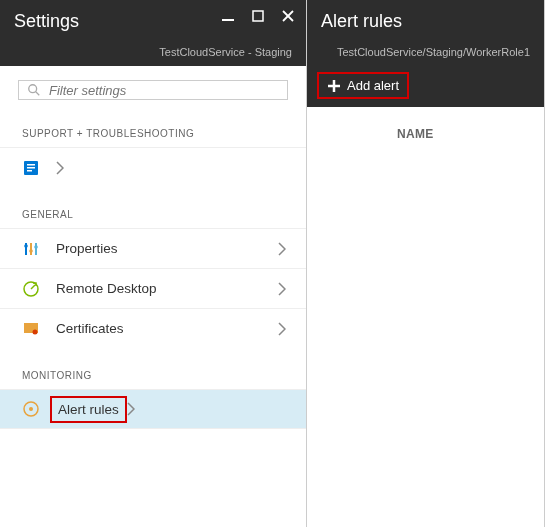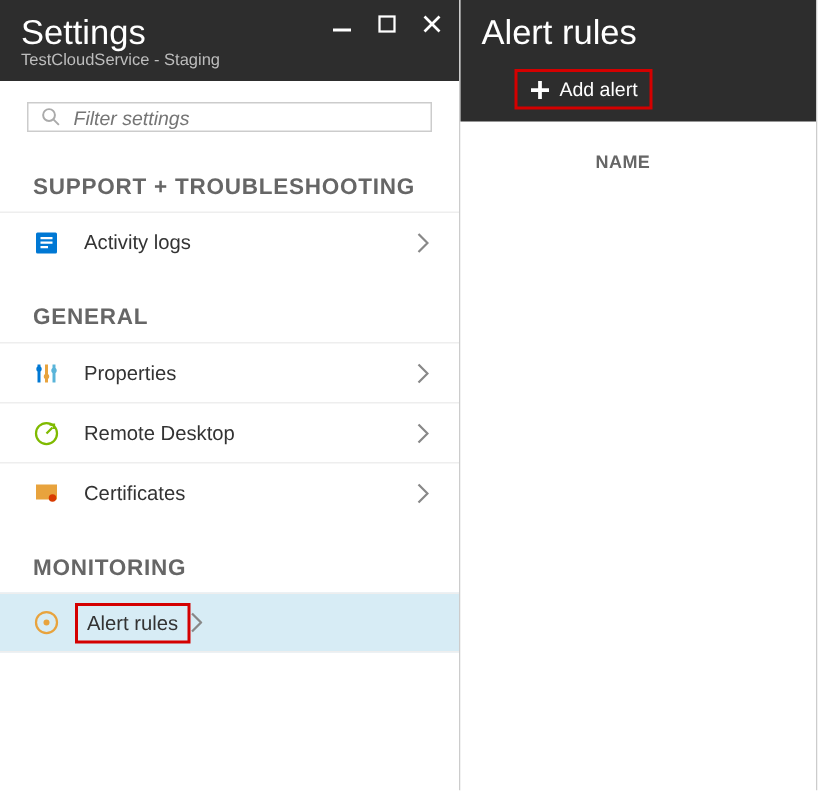--- a/index.html
+++ b/index.html
@@ -21,22 +21,22 @@
     background: #fff;
   }
   .blade.left { width: 307px; }
   .blade.right { flex: 1; }
   .blade-header {
     background: #2d2d2d;
     color: #fff;
     padding: 10px 14px 8px 14px;
     position: relative;
   }
-  .blade-title { font-size: 23px; font-weight: 400; line-height: 22px; }
-  .blade-subtitle { font-size: 11px; color: #bdbdbd; margin-top: 2px; }
+  .blade-title { font-size: 18px; font-weight: 400; line-height: 22px; }
+  .blade-subtitle { font-size: 11px; color: #bdbdbd; margin-top: 14px; text-align: right; }
   .blade-window-controls {
     position: absolute;
     top: 8px; right: 10px;
     display: flex;
     gap: 14px;
   }
   .blade-window-controls span { width: 16px; height: 16px; display:flex; align-items:center; justify-content:center; color:#fff; }
   .toolbar {
     background: #2d2d2d;
     padding: 6px 10px 8px 10px;
@@ -44,21 +44,21 @@
   }
   .toolbar-btn {
     display: flex;
     align-items: center;
     gap: 6px;
     color: #fff;
     padding: 4px 8px;
     cursor: pointer;
     font-size: 13px;
   }
-  .toolbar-btn.highlight { border: 2px solid #d40000; margin-left: 26px; }
+  .toolbar-btn.highlight { border: 2px solid #d40000; }
   .blade-body {
     flex: 1;
     overflow-y: auto;
     padding: 0 0 12px 0;
   }
   .search-wrap { padding: 14px 18px 6px 18px; }
   .search {
     display: flex;
     align-items: center;
     border: 1px solid #ccc;
@@ -68,26 +68,25 @@
   }
   .search input {
     border: none; outline: none;
     flex: 1;
     font-style: italic;
     font-size: 13px;
     color: #888;
     background: transparent;
   }
   .section-label {
-    font-size: 15px;
+    font-size: 10px;
     letter-spacing: 0.5px;
     color: #666;
     padding: 22px 22px 8px 22px;
     text-transform: uppercase;
-    font-weight: bold;
   }
   .menu-item {
     display: flex;
     align-items: center;
     height: 40px;
     padding: 0 20px 0 22px;
     border-top: 1px solid #eee;
     cursor: pointer;
     position: relative;
   }
@@ -159,21 +158,20 @@
     <div class="section-label">SUPPORT + TROUBLESHOOTING</div>
     <div class="menu-item">
       <span class="icon">
         <svg width="18" height="18" viewBox="0 0 18 18">
             <rect x="2" y="2" width="14" height="14" rx="1" fill="#0078d4"></rect>
             <rect x="5" y="5" width="8" height="1.5" fill="#fff"></rect>
             <rect x="5" y="8" width="8" height="1.5" fill="#fff"></rect>
             <rect x="5" y="11" width="5" height="1.5" fill="#fff"></rect>
           </svg>
       </span>
-      <span class="label">Activity logs</span>
       <span class="chev">
           <svg width="8" height="14" viewBox="0 0 8 14">
             <polyline points="1,1 7,7 1,13" fill="none" stroke="#888" stroke-width="1.5"></polyline>
           </svg>
         </span>
     </div>
 
     <div class="section-label">GENERAL</div>
     <div class="menu-item">
       <span class="icon">
@@ -237,20 +235,21 @@
             <polyline points="1,1 7,7 1,13" fill="none" stroke="#888" stroke-width="1.5"></polyline>
           </svg>
         </span>
     </div>
   </div>
 </div>
 
 <div class="blade right">
   <div class="blade-header">
     <div class="blade-title">Alert rules</div>
+    <div class="blade-subtitle">TestCloudService/Staging/WorkerRole1</div>
   </div>
   <div class="toolbar">
     <div class="toolbar-btn highlight">
       <span>
         <svg width="14" height="14" viewBox="0 0 14 14">
             <line x1="7" y1="1" x2="7" y2="13" stroke="#fff" stroke-width="2.5"></line>
             <line x1="1" y1="7" x2="13" y2="7" stroke="#fff" stroke-width="2.5"></line>
           </svg>
       </span>
       <span>Add alert</span>

